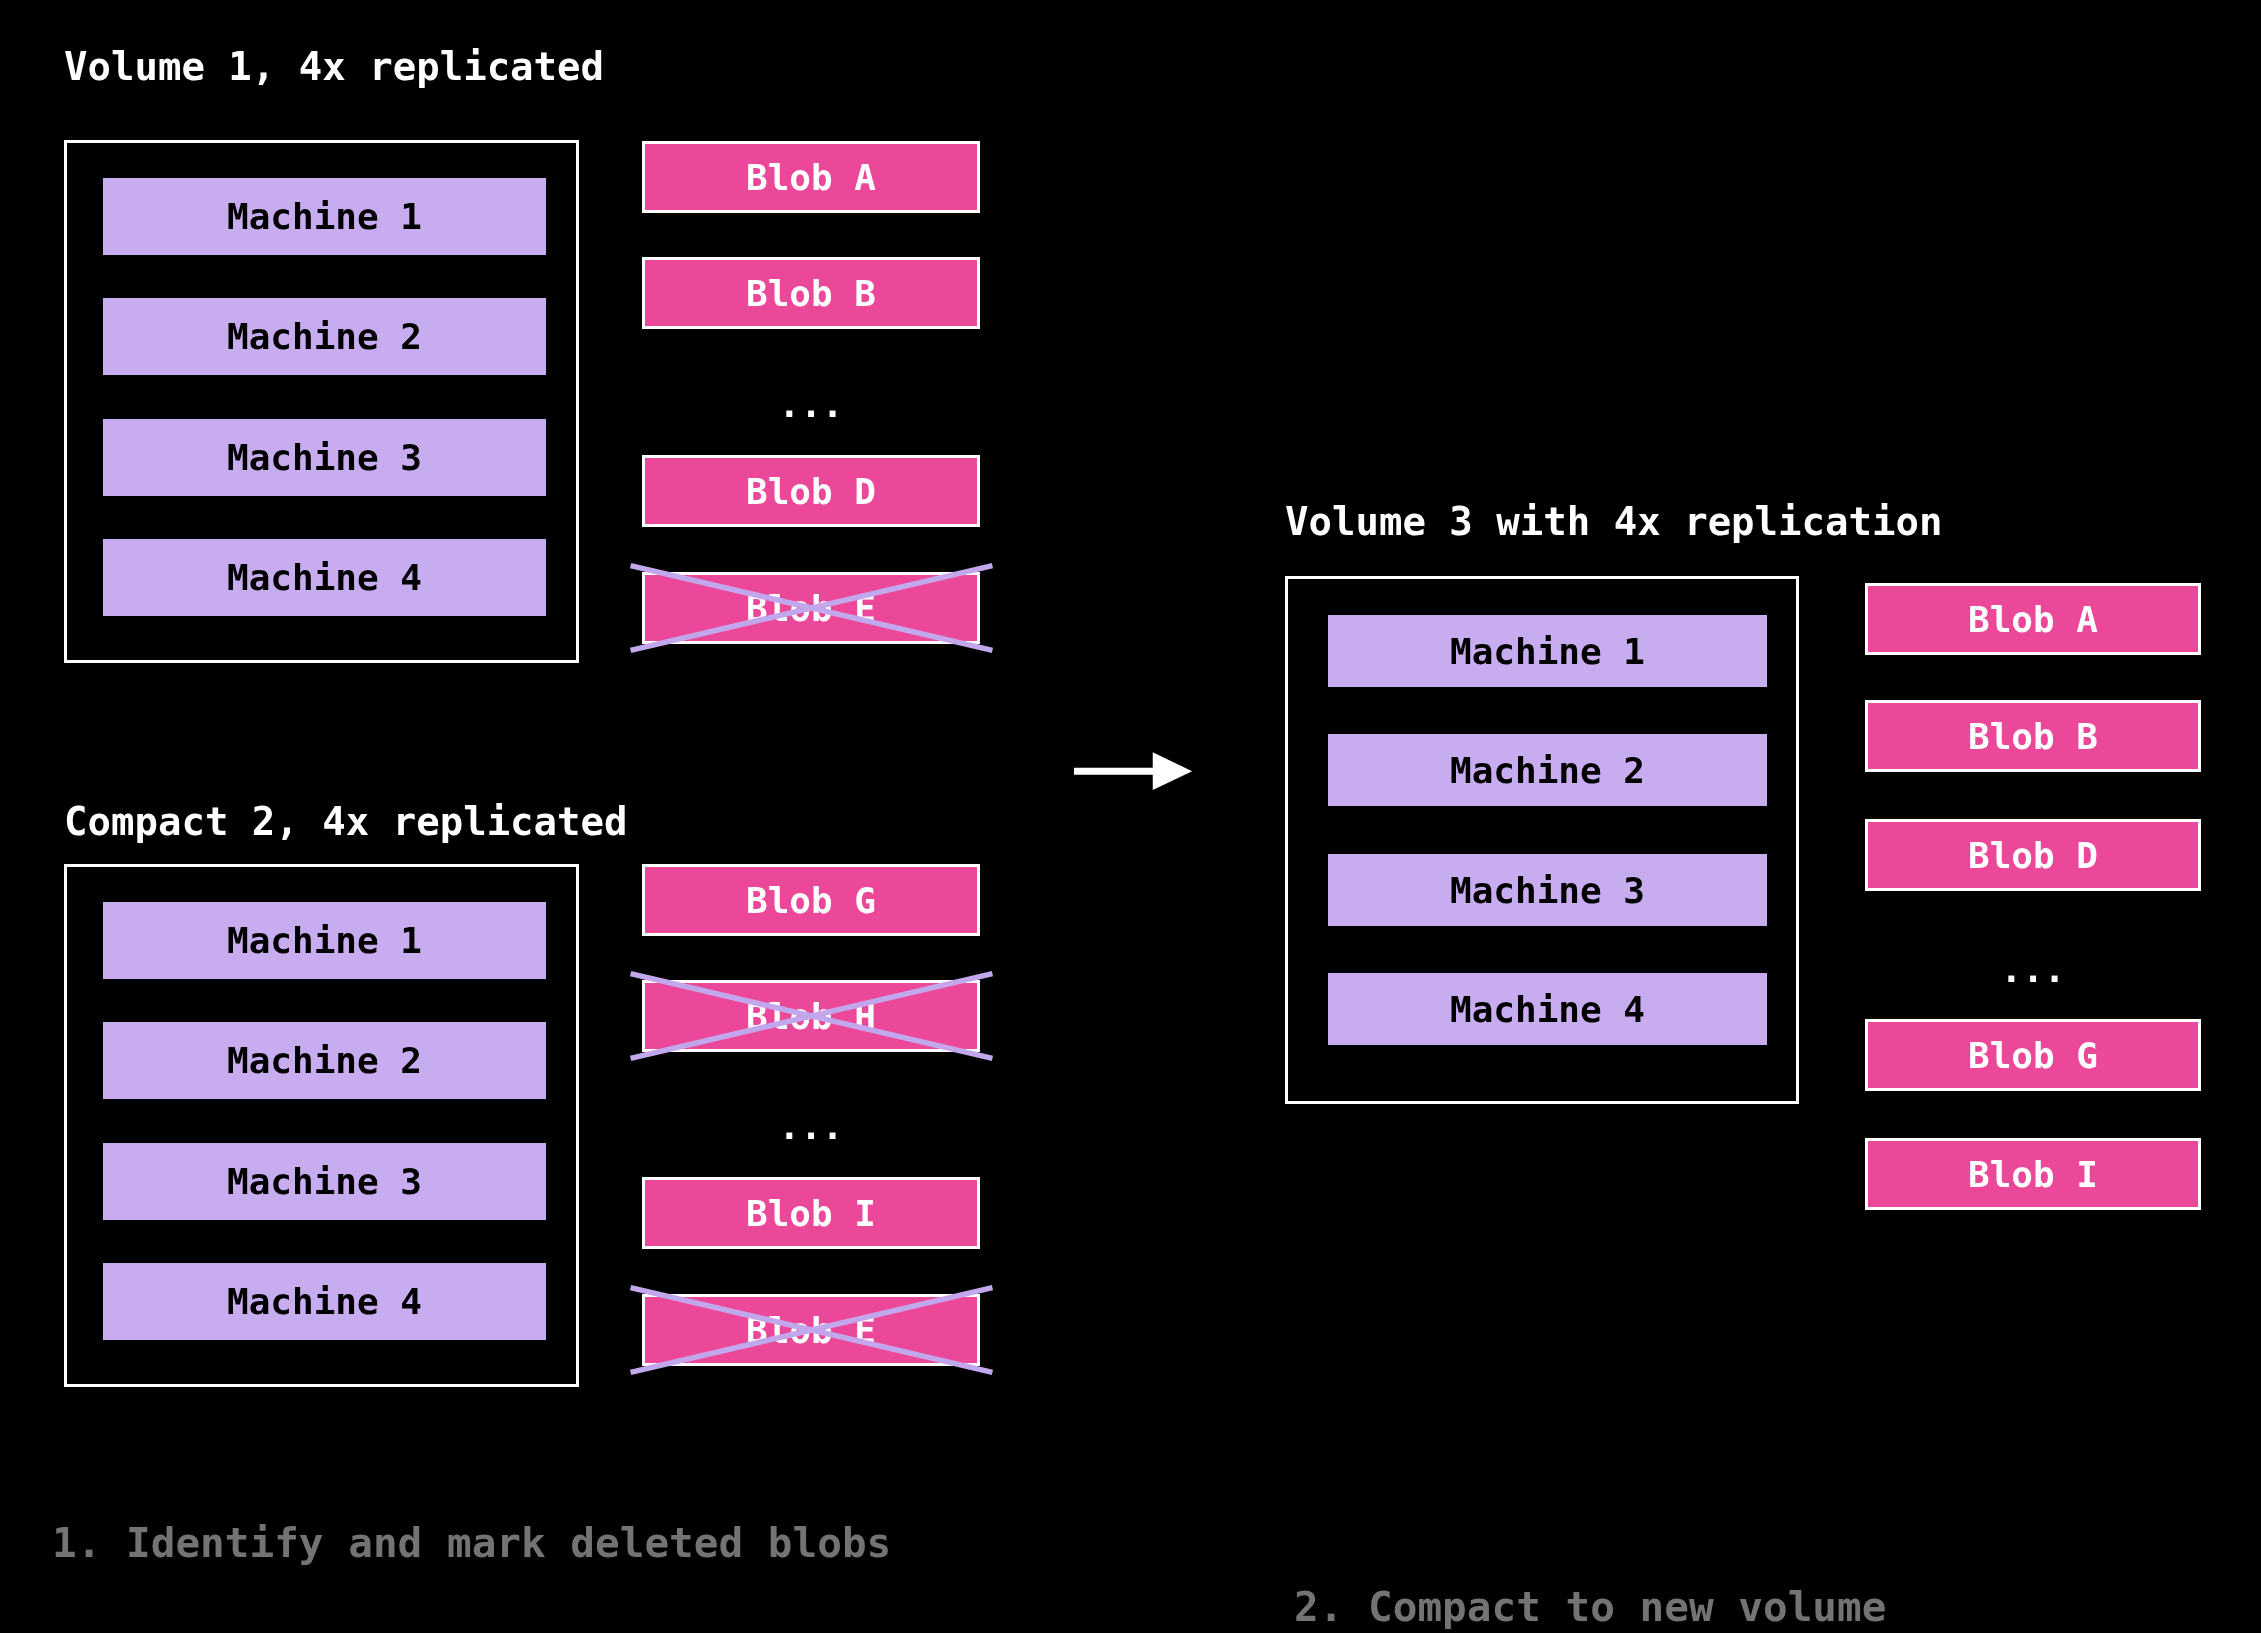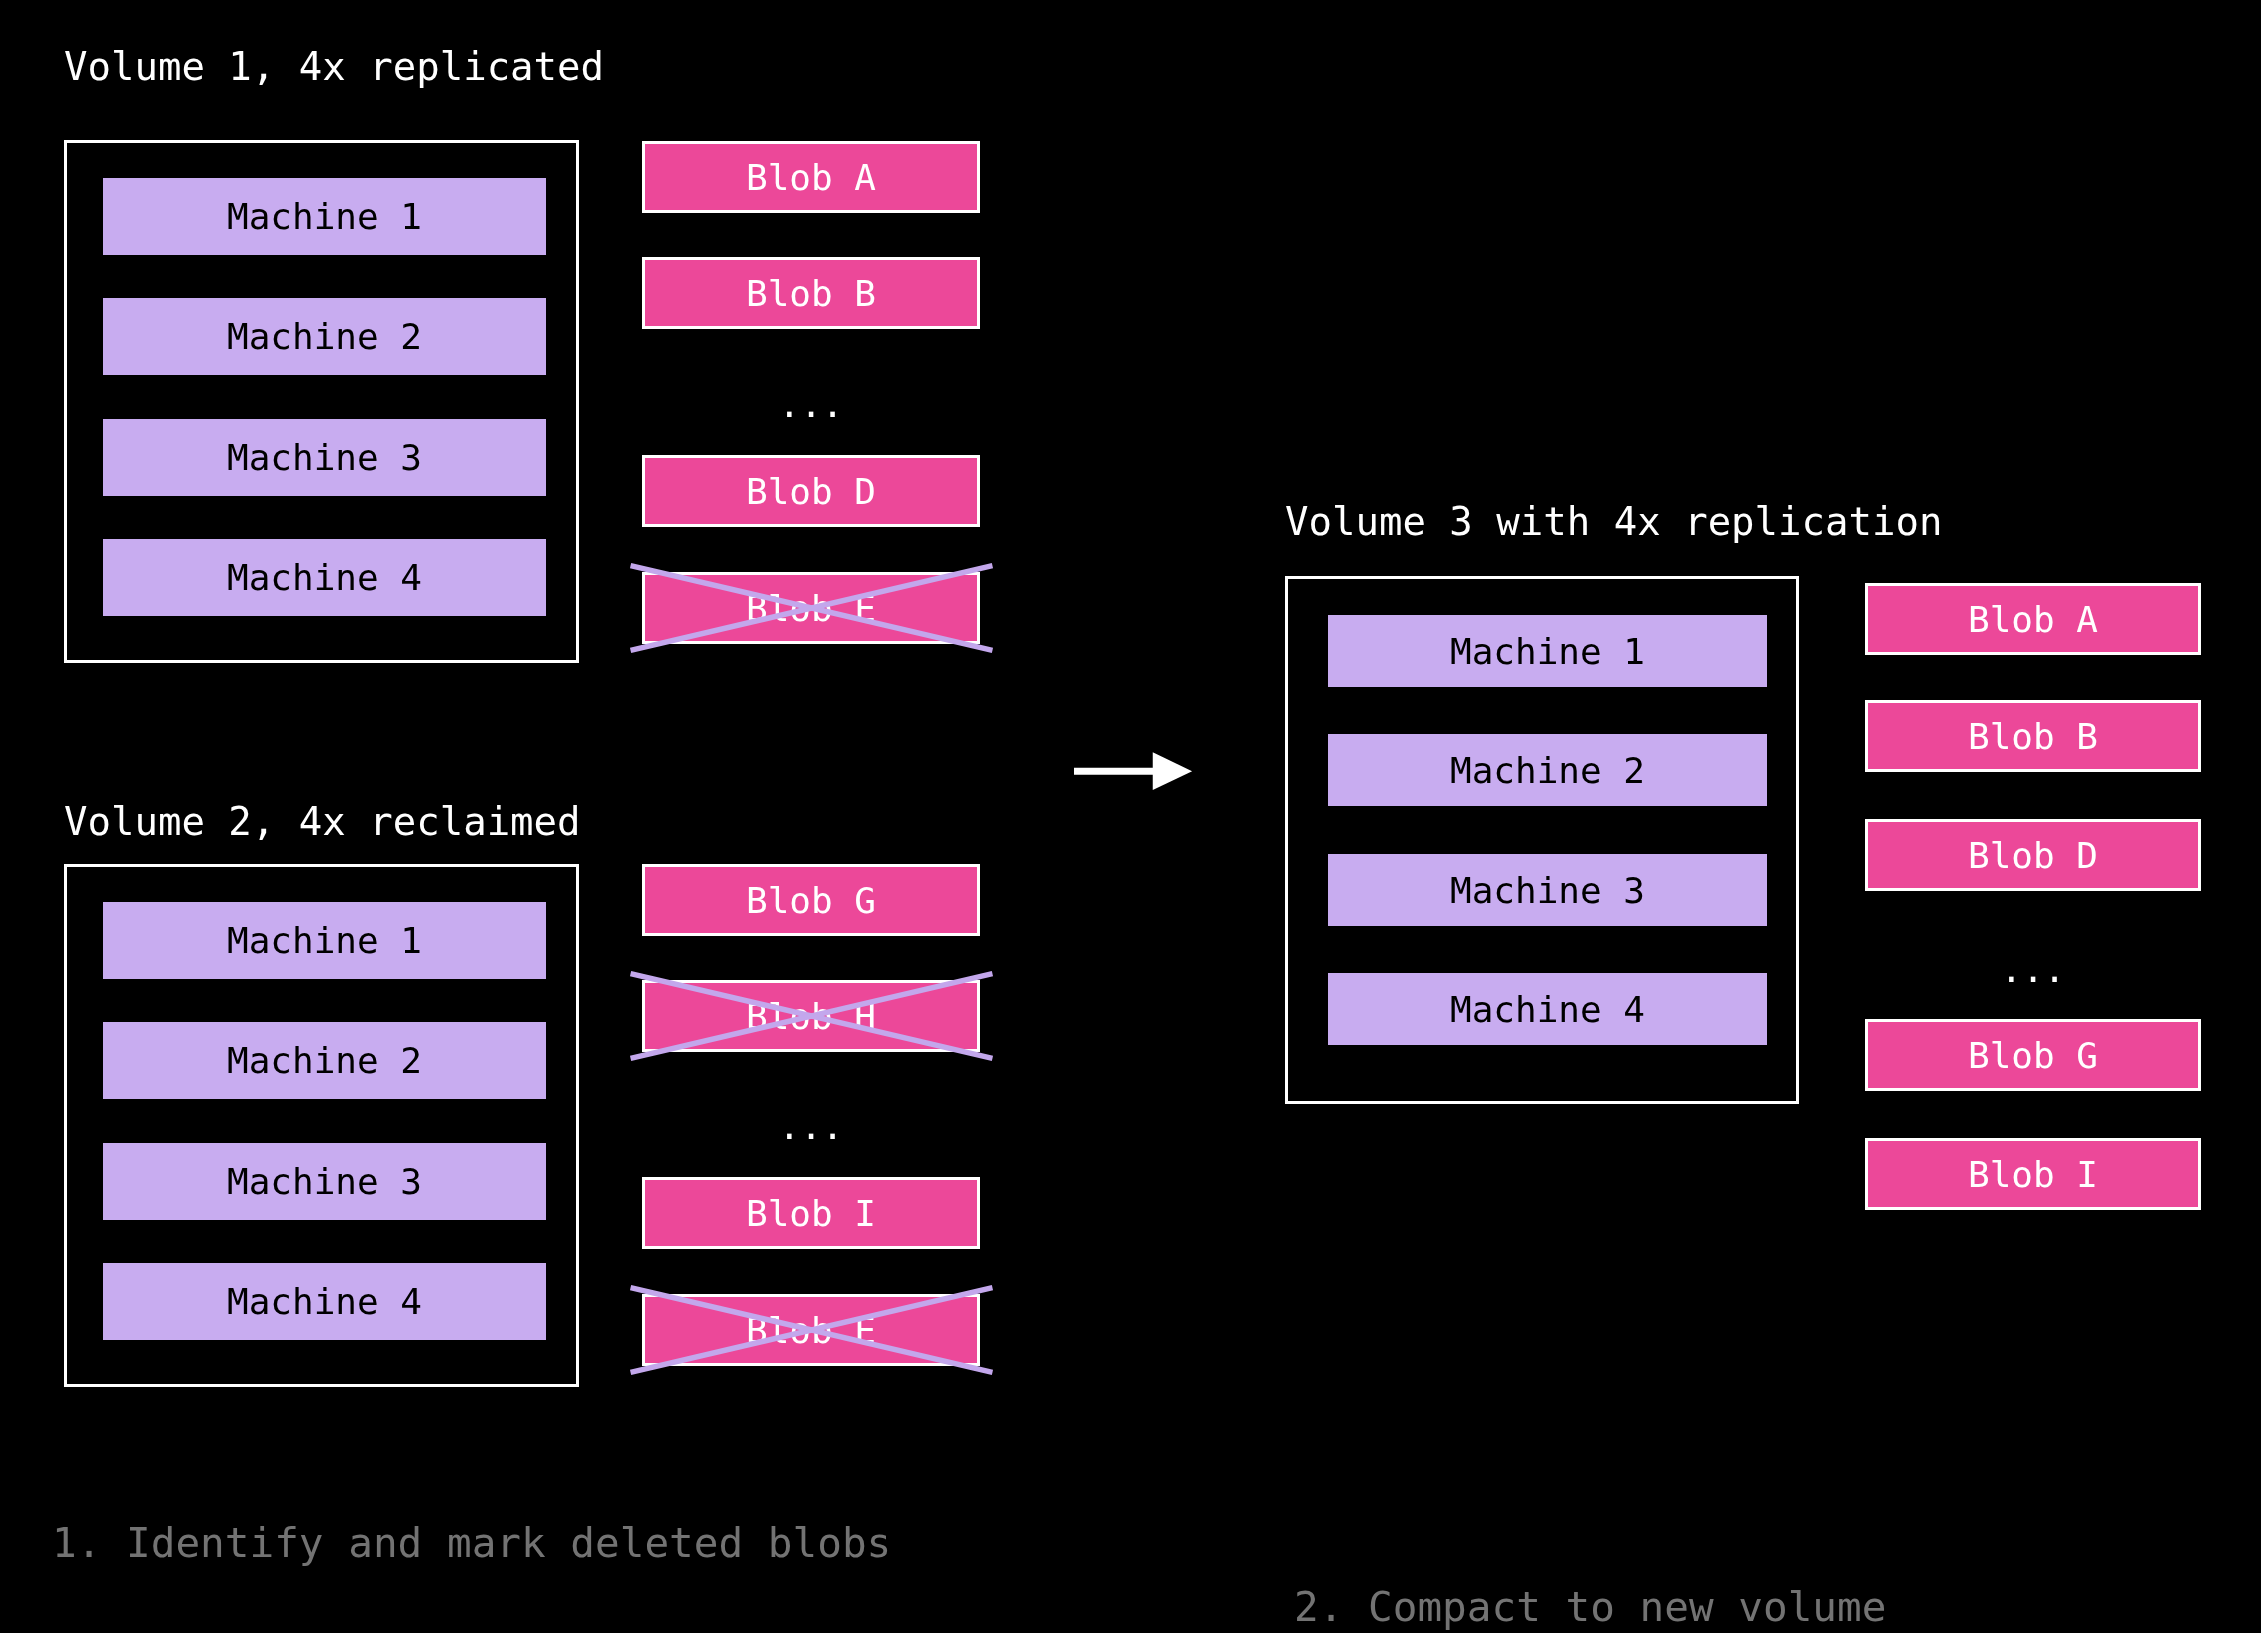--- a/index.html
+++ b/index.html
@@ -2,21 +2,21 @@
 <html style="font-size:12.6px"><head>
 <meta charset="utf-8">
 <style>
   * { margin:0; padding:0; box-sizing:border-box; }
   html, body {
     width:2261px; height:1633px;
     background:#000000;
     font-family:"DejaVu Sans Mono","Liberation Mono",monospace;
     overflow:hidden;
   }
-  #stage { position:relative; width:2056px; height:1633px; }
+  #stage { position:relative; width:2056px; height:1633px;font-weight:bold; }
 
   .heading {
     position:absolute;
     color:#ffffff;
     font-size:39px;
     letter-spacing:0px;
     white-space:pre;
     line-height:1;
   }
 
@@ -105,21 +105,21 @@
   <div class="blob" style="left:642px; top:141px; width:338px; height:72px;">Blob A</div>
   <div class="blob" style="left:642px; top:257px; width:338px; height:72px;">Blob B</div>
   <div class="ellipsis" style="left:642px; top:387px; width:338px;">...</div>
   <div class="blob" style="left:642px; top:455px; width:338px; height:72px;">Blob D</div>
   <div class="blob" style="left:642px; top:572px; width:338px; height:72px;">Blob E</div>
   <svg class="cross" style="left:627px; top:561px;" width="369" height="94" viewBox="0 0 470 120">
     <line x1="4" y1="6" x2="466" y2="114"></line>
     <line x1="4" y1="114" x2="466" y2="6"></line>
   </svg>
 
-  <div class="heading" style="left:64px; top:802px;">Volume 2, 4x reclaimed</div>
+  <div class="heading" style="left:64px; top:802px;">Compact 2, 4x replicated</div>
 
   <div class="volume-panel" style="left:64px; top:864px; width:515px; height:523px;">
     <div class="machine" style="left:36px; top:35px; width:443px; height:77px;">Machine 1</div>
     <div class="machine" style="left:36px; top:155px; width:443px; height:77px;">Machine 2</div>
     <div class="machine" style="left:36px; top:276px; width:443px; height:77px;">Machine 3</div>
     <div class="machine" style="left:36px; top:396px; width:443px; height:77px;">Machine 4</div>
   </div>
 
   <div class="blob" style="left:642px; top:864px; width:338px; height:72px;">Blob G</div>
   <div class="blob" style="left:642px; top:980px; width:338px; height:72px;">Blob H</div>

